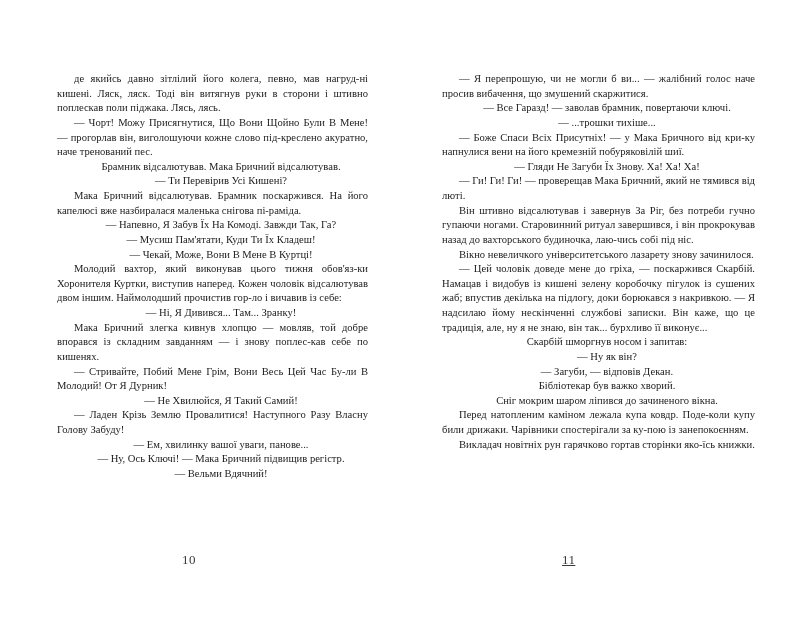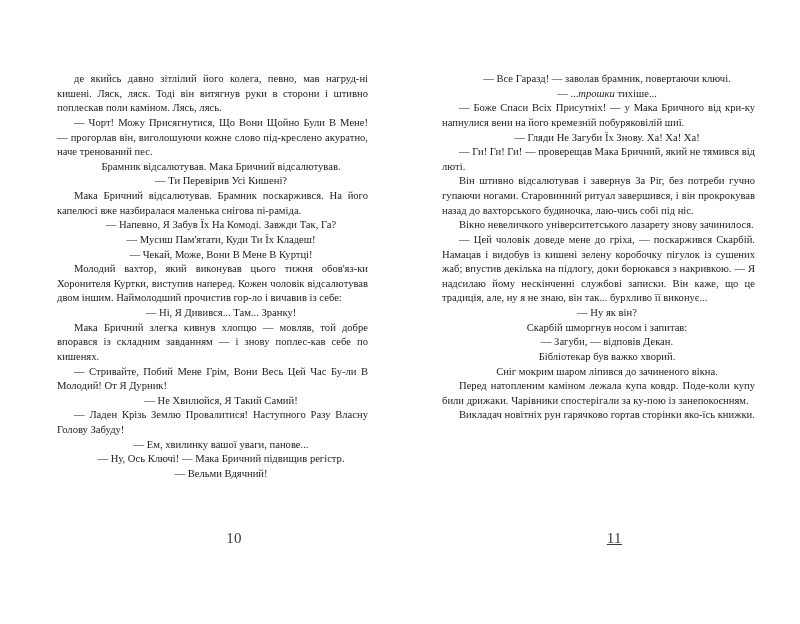--- a/index.html
+++ b/index.html
@@ -41,42 +41,42 @@
   .page-left .textblock  { width: 311px; }
   .page-right .textblock { width: 313px; }
 
   .para {
     margin: 0;
     text-indent: 17px;
     hyphens: manual;
   }
   .para.last-short { text-align: center; }
 
-  .it { font-style: italic; }
+  .it { }
 
   .folio {
     position: absolute;
-    top: 530px;
-    font-size: 15px;
+    top: 552px;
+    font-size: 13px;
     letter-spacing: 0.4px;
     color: #3a3a3a;
-    text-align: right;
+    text-align: left;
     width: 60px;
   }
   .folio-left  { left: 182px; }
   .folio-right { left: 162px; text-decoration: underline; }
 </style>
 </head>
 <body>
 
 <div class="spread">
 
   <div class="page page-left">
     <div class="textblock">
-      <p class="para">де якийсь давно зітлілий його колега, певно, мав нагруд-ні кишені. Ляск, ляск. Тоді він витягнув руки в сторони і штивно поплескав поли каміном. Лясь, лясь.</p>
+      <p class="para">де якийсь давно зітлілий його колега, певно, мав нагруд-ні кишені. Ляск, ляск. Тоді він витягнув руки в сторони і штивно поплескав поли піджака. Лясь, лясь.</p>
       <p class="para">— Чорт! Можу Присягнутися, Що Вони Щойно Були В Мене! — прогорлав він, виголошуючи кожне слово під-креслено акуратно, наче тренований пес.</p>
       <p class="para last-short">Брамник відсалютував. Мака Бричний відсалютував.</p>
       <p class="para last-short">— Ти Перевірив Усі Кишені?</p>
       <p class="para">Мака Бричний відсалютував. Брамник поскаржився. На його капелюсі вже назбиралася маленька снігова пі-раміда.</p>
       <p class="para last-short">— Напевно, Я Забув Їх На Комоді. Завжди Так, Га?</p>
       <p class="para last-short">— Мусиш Пам'ятати, Куди Ти Їх Кладеш!</p>
       <p class="para last-short">— Чекай, Може, Вони В Мене В Куртці!</p>
       <p class="para">Молодий вахтор, який виконував цього тижня обов'яз-ки Хоронителя Куртки, виступив наперед. Кожен чоловік відсалютував двом іншим. Наймолодший прочистив гор-ло і вичавив із себе:</p>
       <p class="para last-short">— Ні, Я Дивився... Там... Зранку!</p>
       <p class="para">Мака Бричний злегка кивнув хлопцю — мовляв, той добре впорався із складним завданням — і знову поплес-кав себе по кишенях.</p>
@@ -85,30 +85,31 @@
       <p class="para">— Ладен Крізь Землю Провалитися! Наступного Разу Власну Голову Забуду!</p>
       <p class="para last-short">— Ем, хвилинку вашої уваги, панове...</p>
       <p class="para last-short">— Ну, Ось Ключі! — Мака Бричний підвищив регістр.</p>
       <p class="para last-short">— Вельми Вдячний!</p>
     </div>
     <div class="folio folio-left">10</div>
   </div>
 
   <div class="page page-right">
     <div class="textblock">
+      <p class="para">— Я перепрошую, чи не могли б ви... — жалібний голос наче просив вибачення, що змушений скаржитися.</p>
       <p class="para last-short">— Все Гаразд! — заволав брамник, повертаючи ключі.</p>
       <p class="para last-short"><span>— ...</span><span class="it">трошки</span><span> тихіше...</span></p>
       <p class="para">— Боже Спаси Всіх Присутніх! — у Мака Бричного від кри-ку напнулися вени на його кремезній побуряковілій шиї.</p>
       <p class="para last-short">— Гляди Не Загуби Їх Знову. Ха! Ха! Ха!</p>
       <p class="para">— Ги! Ги! Ги! — проверещав Мака Бричний, який не тямився від люті.</p>
       <p class="para">Він штивно відсалютував і завернув За Ріг, без потреби гучно гупаючи ногами. Старовинний ритуал завершився, і він прокрокував назад до вахторського будиночка, лаю-чись собі під ніс.</p>
       <p class="para">Вікно невеличкого університетського лазарету знову зачинилося.</p>
       <p class="para">— Цей чоловік доведе мене до гріха, — поскаржився Скарбій. Намацав і видобув із кишені зелену коробочку пігулок із сушених жаб; впустив декілька на підлогу, доки борюкався з накривкою. — Я надсилаю йому нескінченні службові записки. Він каже, що це традиція, але, ну я не знаю, він так... бурхливо її виконує...</p>
+      <p class="para last-short">Скарбій шморгнув носом і запитав:</p>
       <p class="para last-short">— Ну як він?</p>
-      <p class="para last-short">Скарбій шморгнув носом і запитав:</p>
       <p class="para last-short">— Загуби, — відповів Декан.</p>
       <p class="para last-short">Бібліотекар був важко хворий.</p>
       <p class="para last-short">Сніг мокрим шаром ліпився до зачиненого вікна.</p>
       <p class="para">Перед натопленим каміном лежала купа ковдр. Поде-коли купу били дрижаки. Чарівники спостерігали за ку-пою із занепокоєнням.</p>
       <p class="para">Викладач новітніх рун гарячково гортав сторінки яко-їсь книжки.</p>
     </div>
     <div class="folio folio-right">11</div>
   </div>
 
 </div>

